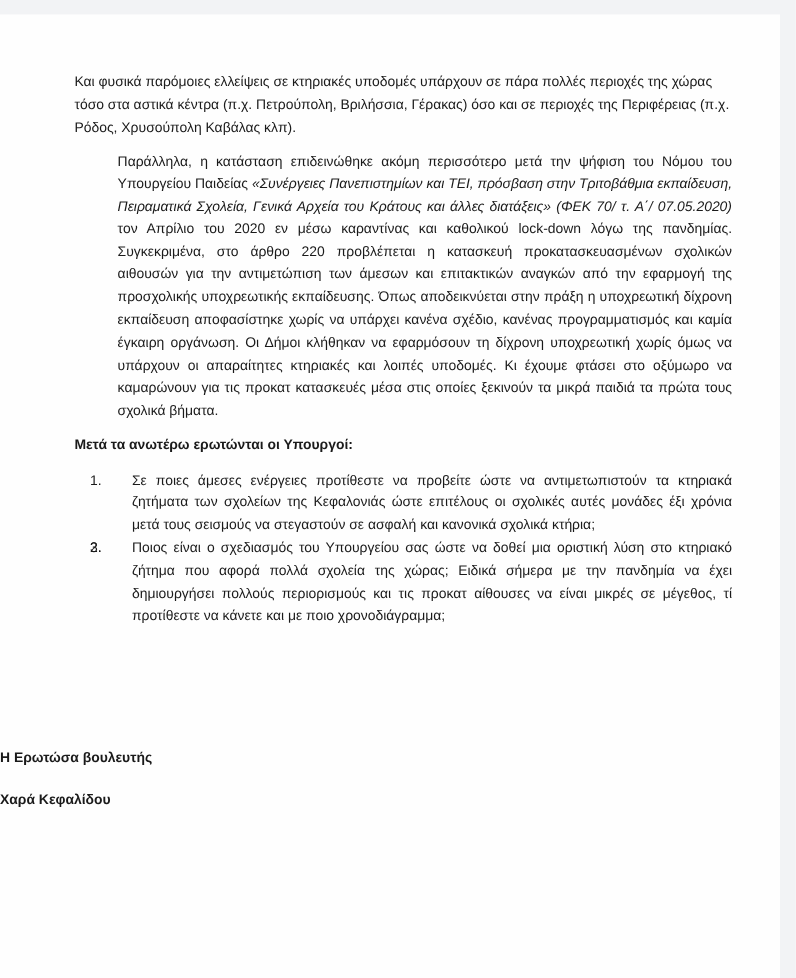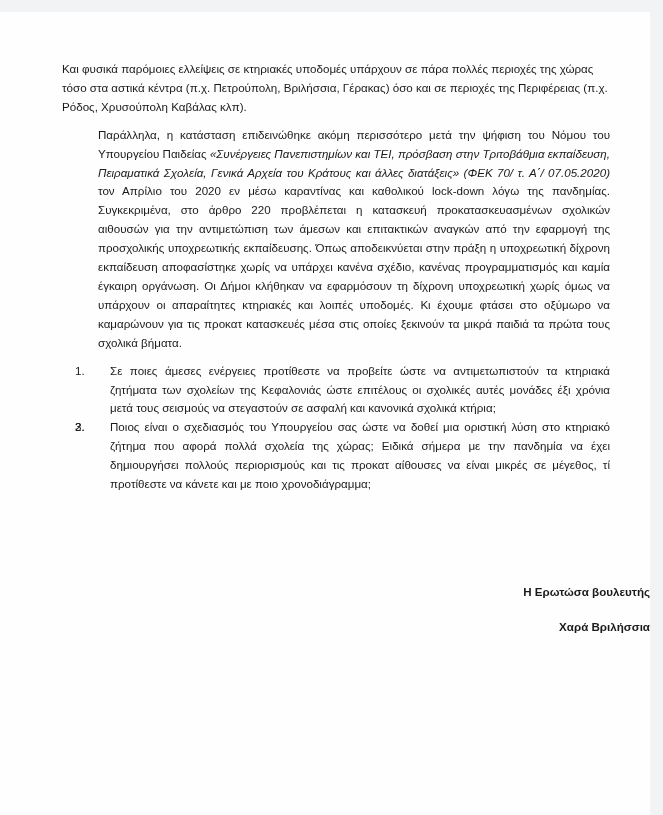--- a/index.html
+++ b/index.html
@@ -55,50 +55,52 @@
     }
     .qnum {
       position: absolute;
       left: 0;
       top: 0;
     }
     .signature {
       position: absolute;
       left: 0;
       width: 650px;
-      text-align: right;
+      text-align: left;
       font-weight: bold;
       font-size: 11.6px;
       color: #1a1a1a;
+      margin-top: 40px;
     }
     .sig-role { top: 573px; }
     .sig-name { top: 608px; }
   </style>
 </head>
 <body>
 
 <div class="viewer">
   <div class="page">
     <div class="text">
       <p class="para p1">Και φυσικά παρόμοιες ελλείψεις σε κτηριακές υποδομές υπάρχουν σε πάρα πολλές περιοχές της χώρας τόσο στα αστικά κέντρα (π.χ. Πετρούπολη, Βριλήσσια, Γέρακας) όσο και σε περιοχές της Περιφέρειας (π.χ. Ρόδος, Χρυσούπολη Καβάλας κλπ).</p>
 
       <p class="para p2"><span>Παράλληλα, η κατάσταση επιδεινώθηκε ακόμη περισσότερο μετά την ψήφιση του Νόμου του Υπουργείου Παιδείας </span><span class="ital">«Συνέργειες Πανεπιστημίων και ΤΕΙ, πρόσβαση στην Τριτοβάθμια εκπαίδευση, Πειραματικά Σχολεία, Γενικά Αρχεία του Κράτους και άλλες διατάξεις» (ΦΕΚ 70/ τ. Α΄/ 07.05.2020)</span><span> τον Απρίλιο του 2020 εν μέσω καραντίνας και καθολικού lock-down λόγω της πανδημίας. Συγκεκριμένα, στο άρθρο 220 προβλέπεται η κατασκευή προκατασκευασμένων σχολικών αιθουσών για την αντιμετώπιση των άμεσων και επιτακτικών αναγκών από την εφαρμογή της προσχολικής υποχρεωτικής εκπαίδευσης. Όπως αποδεικνύεται στην πράξη η υποχρεωτική δίχρονη εκπαίδευση αποφασίστηκε χωρίς να υπάρχει κανένα σχέδιο, κανένας προγραμματισμός και καμία έγκαιρη οργάνωση. Οι Δήμοι κλήθηκαν να εφαρμόσουν τη δίχρονη υποχρεωτική χωρίς όμως να υπάρχουν οι απαραίτητες κτηριακές και λοιπές υποδομές. Κι έχουμε φτάσει στο οξύμωρο να καμαρώνουν για τις προκατ κατασκευές μέσα στις οποίες ξεκινούν τα μικρά παιδιά τα πρώτα τους σχολικά βήματα.</span></p>
 
+      <p class="heading">Μετά τα ανωτέρω ερωτώνται οι Υπουργοί:</p>
 
       <ol class="qlist">
         <li class="qitem">
           <span class="qnum">1.</span>
           <span>Σε ποιες άμεσες ενέργειες προτίθεστε να προβείτε ώστε να αντιμετωπιστούν τα κτηριακά ζητήματα των σχολείων της Κεφαλονιάς ώστε επιτέλους οι σχολικές αυτές μονάδες έξι χρόνια μετά τους σεισμούς να στεγαστούν σε ασφαλή και κανονικά σχολικά κτήρια;</span>
         </li>
         <li class="qitem">
           <span class="qnum">2.</span>
         </li>
         <li class="qitem">
           <span class="qnum">3.</span>
           <span>Ποιος είναι ο σχεδιασμός του Υπουργείου σας ώστε να δοθεί μια οριστική λύση στο κτηριακό ζήτημα που αφορά πολλά σχολεία της χώρας; Ειδικά σήμερα με την πανδημία να έχει δημιουργήσει πολλούς περιορισμούς και τις προκατ αίθουσες να είναι μικρές σε μέγεθος, τί προτίθεστε να κάνετε και με ποιο χρονοδιάγραμμα;</span>
         </li>
       </ol>
     </div>
 
     <div class="signature sig-role">Η Ερωτώσα βουλευτής</div>
-    <div class="signature sig-name">Χαρά Βριλήσσια</div>
+    <div class="signature sig-name">Χαρά Κεφαλίδου</div>
   </div>
 </div>
 
 </body></html>

